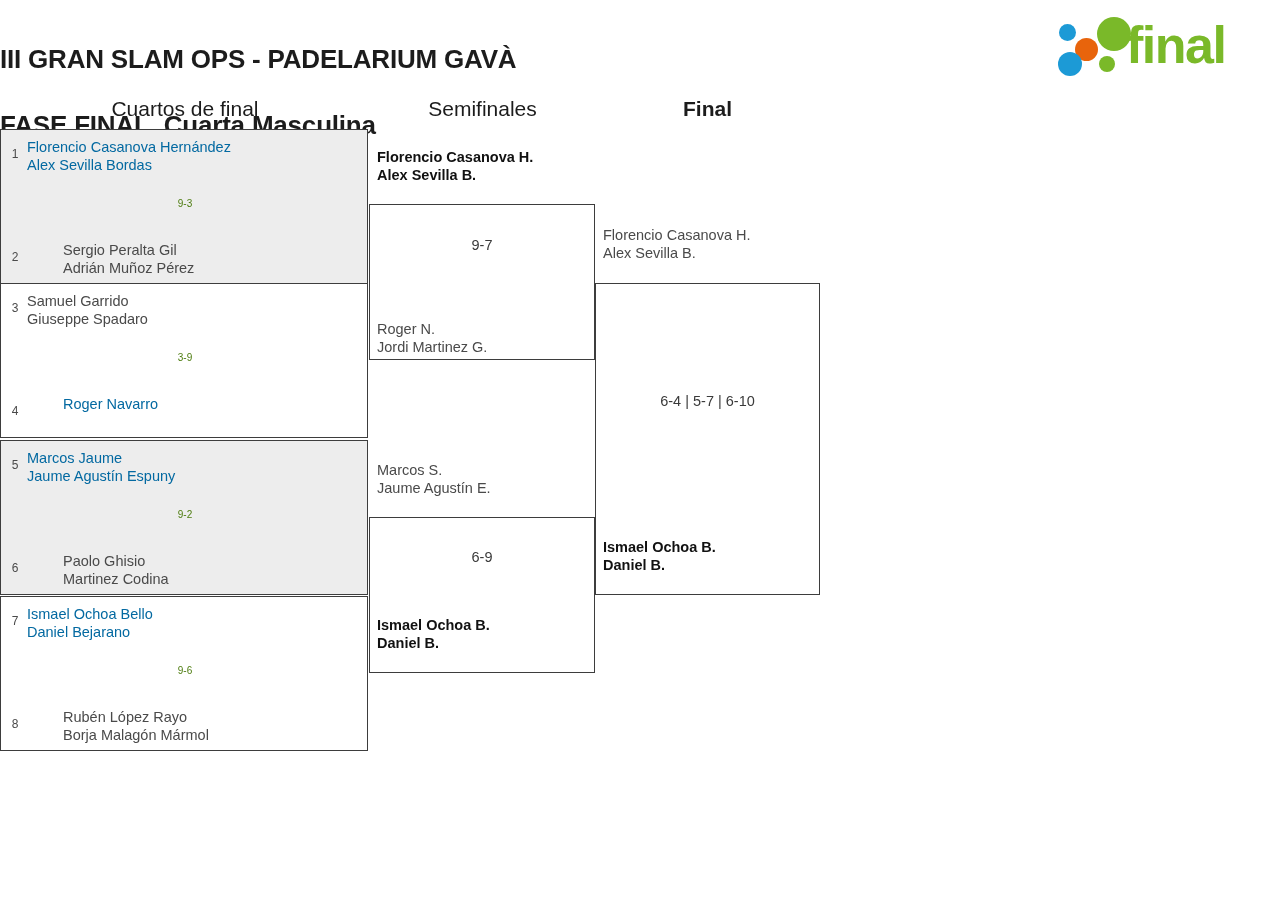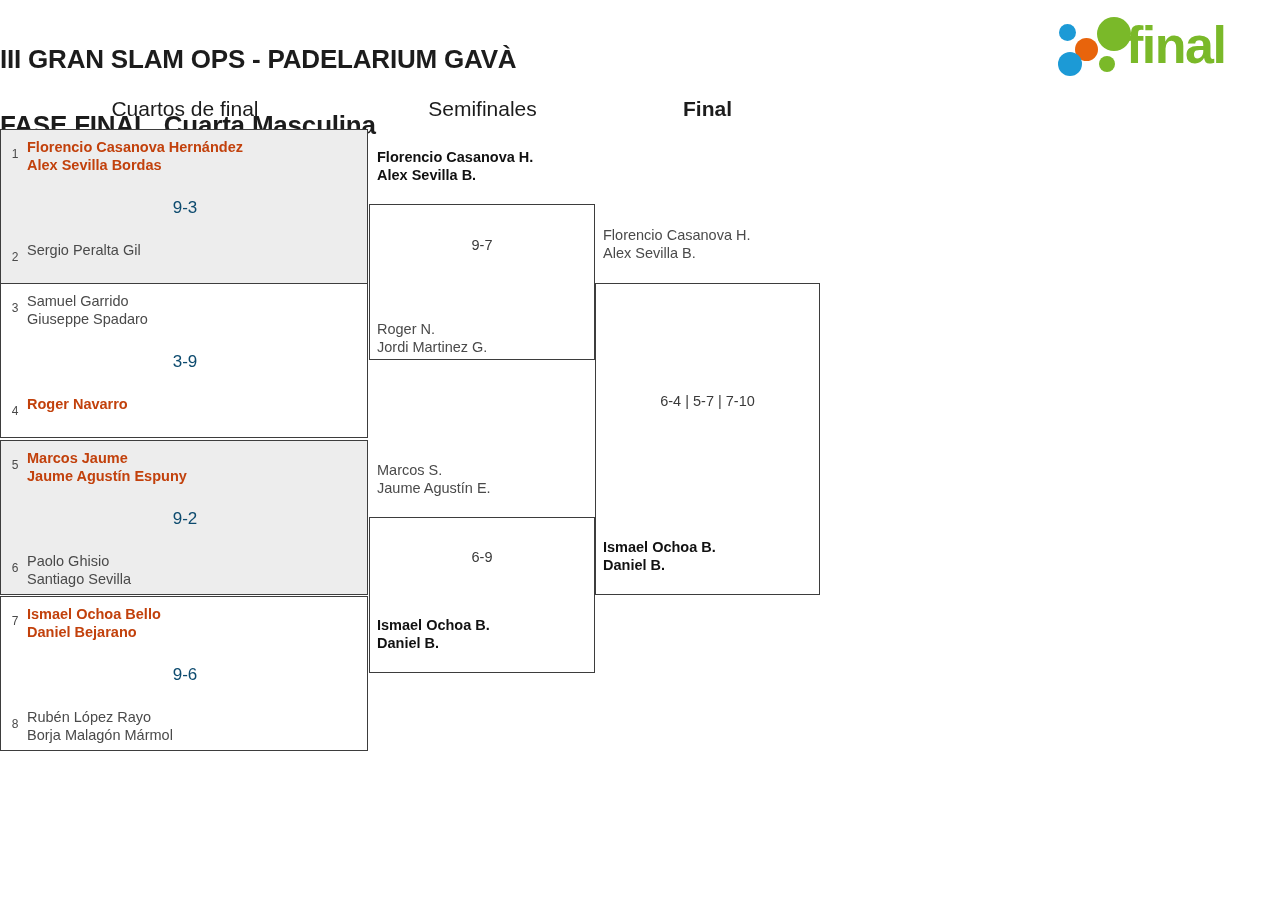--- a/index.html
+++ b/index.html
@@ -103,36 +103,36 @@
     color: #4a4a4a;
   }
   .team-lines {
     position: absolute;
     left: 26px;
     right: 6px;
     font-size: 14.5px;
     line-height: 18px;
     color: #4a4a4a;
   }
-  .team-lines.winner { font-weight: bold; color: #c2410c; }
+  .team-lines.winner { font-weight: normal; color: #0369a1; }
   .team-line { display: block; white-space: nowrap; }
 
   .qf-top-team    { top: 8px; }
-  .qf-bottom-team { top: 111px; }
+  .qf-bottom-team { top: 111px; margin-left: 36px; }
   .qf-top-seed    { top: 17px; }
   .qf-bottom-seed { top: 120px; }
 
   .qf-score {
     position: absolute;
     left: 0;
     width: 368px;
     top: 68px;
     text-align: center;
-    font-size: 17px;
-    color: #0c4a6e;
+    font-size: 10px;
+    color: #4d7c0f;
   }
 
   
   .sf-box {
     position: absolute;
     left: 369px;
     width: 226px;
     border: 1px solid #3d3d3d;
     box-sizing: border-box;
     background: transparent;
@@ -226,20 +226,21 @@
   <div class="qf-box shaded" id="qf-box-1">
     <span class="seed-num qf-top-seed">1</span>
     <span class="team-lines winner qf-top-team">
       <span class="team-line">Florencio Casanova Hernández</span>
       <span class="team-line">Alex Sevilla Bordas</span>
     </span>
     <span class="qf-score">9-3</span>
     <span class="seed-num qf-bottom-seed">2</span>
     <span class="team-lines qf-bottom-team">
       <span class="team-line">Sergio Peralta Gil</span>
+      <span class="team-line">Adrián Muñoz Pérez</span>
     </span>
   </div>
 
   <div class="qf-box plain" id="qf-box-2">
     <span class="seed-num qf-top-seed">3</span>
     <span class="team-lines qf-top-team">
       <span class="team-line">Samuel Garrido</span>
       <span class="team-line">Giuseppe Spadaro</span>
     </span>
     <span class="qf-score">3-9</span>
@@ -252,21 +253,21 @@
   <div class="qf-box shaded" id="qf-box-3">
     <span class="seed-num qf-top-seed">5</span>
     <span class="team-lines winner qf-top-team">
       <span class="team-line">Marcos Jaume</span>
       <span class="team-line">Jaume Agustín Espuny</span>
     </span>
     <span class="qf-score">9-2</span>
     <span class="seed-num qf-bottom-seed">6</span>
     <span class="team-lines qf-bottom-team">
       <span class="team-line">Paolo Ghisio</span>
-      <span class="team-line">Santiago Sevilla</span>
+      <span class="team-line">Martinez Codina</span>
     </span>
   </div>
 
   <div class="qf-box plain" id="qf-box-4">
     <span class="seed-num qf-top-seed">7</span>
     <span class="team-lines winner qf-top-team">
       <span class="team-line">Ismael Ochoa Bello</span>
       <span class="team-line">Daniel Bejarano</span>
     </span>
     <span class="qf-score">9-6</span>
@@ -297,19 +298,19 @@
   <span class="sf-team winner" id="sf2-team-bottom">
     <span class="team-line">Ismael Ochoa B.</span>
     <span class="team-line">Daniel B.</span>
   </span>
 
   <div id="final-box"></div>
   <span class="final-team" id="final-team-top">
     <span class="team-line">Florencio Casanova H.</span>
     <span class="team-line">Alex Sevilla B.</span>
   </span>
-  <span id="final-score">6-4 | 5-7 | 7-10</span>
+  <span id="final-score">6-4 | 5-7 | 6-10</span>
   <span class="final-team winner" id="final-team-bottom">
     <span class="team-line">Ismael Ochoa B.</span>
     <span class="team-line">Daniel B.</span>
   </span>
 
 </div>
 
 </body></html>

